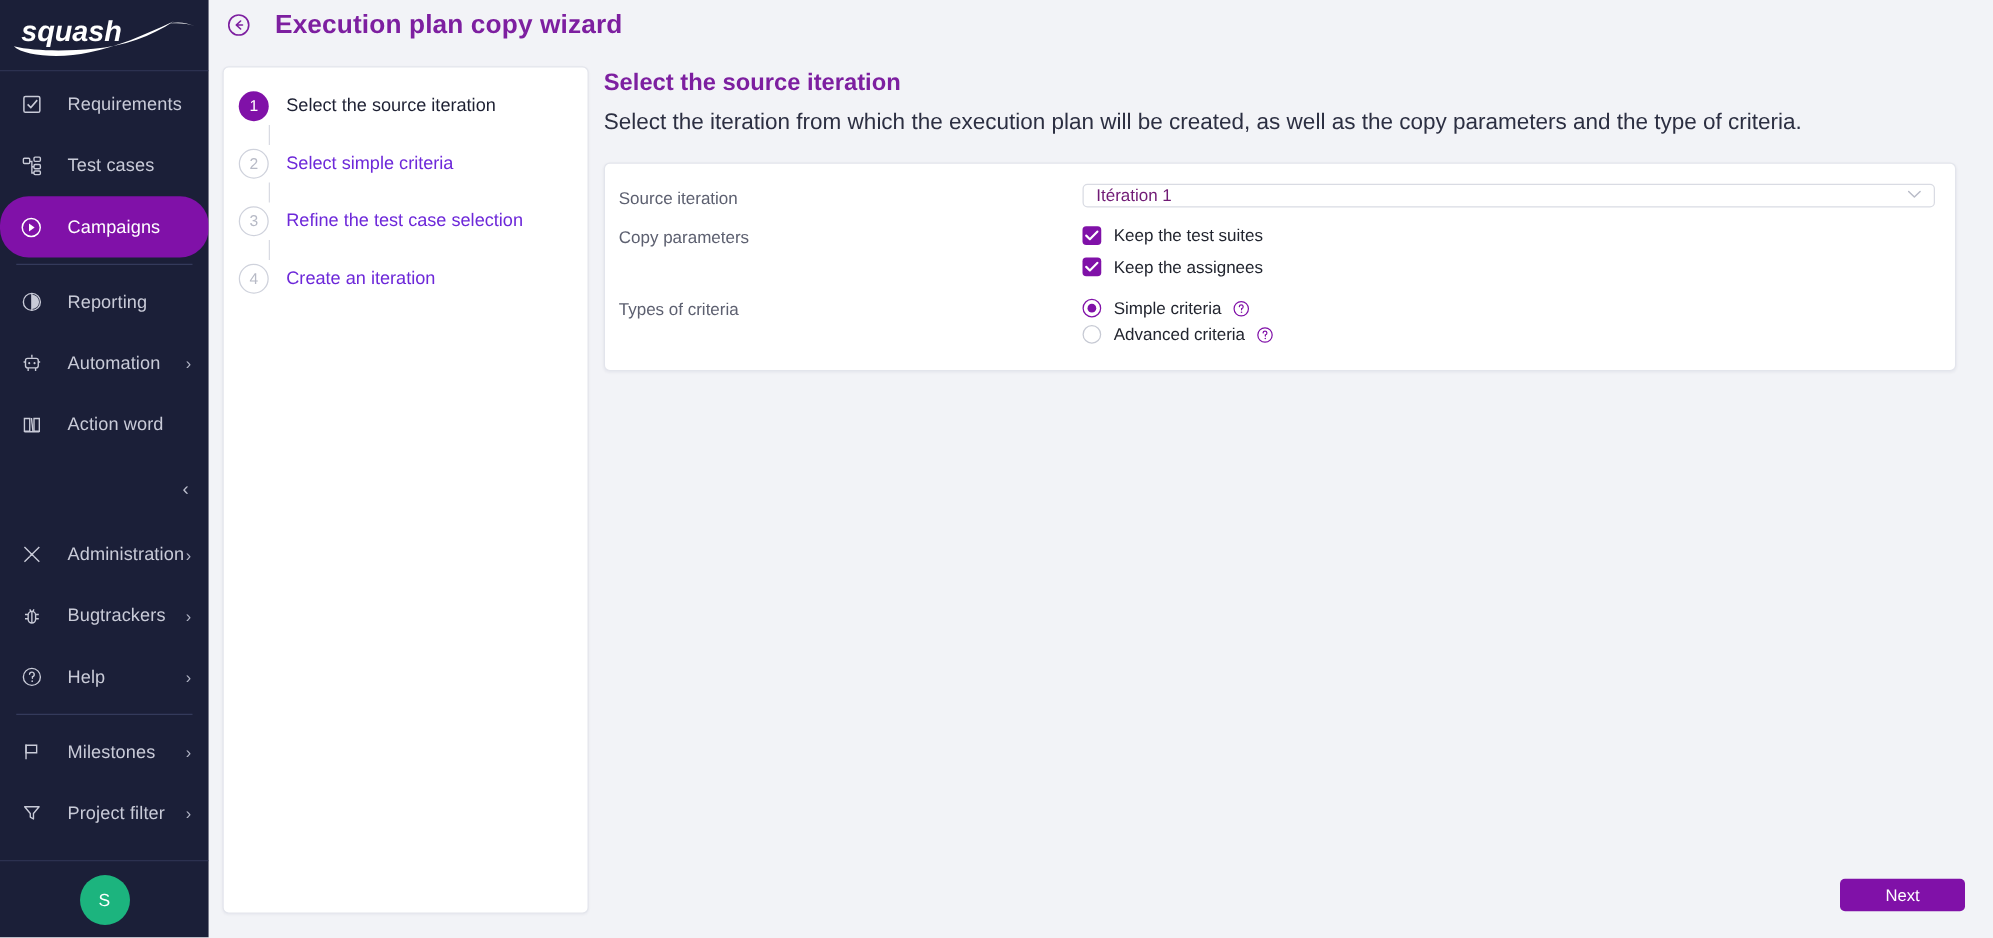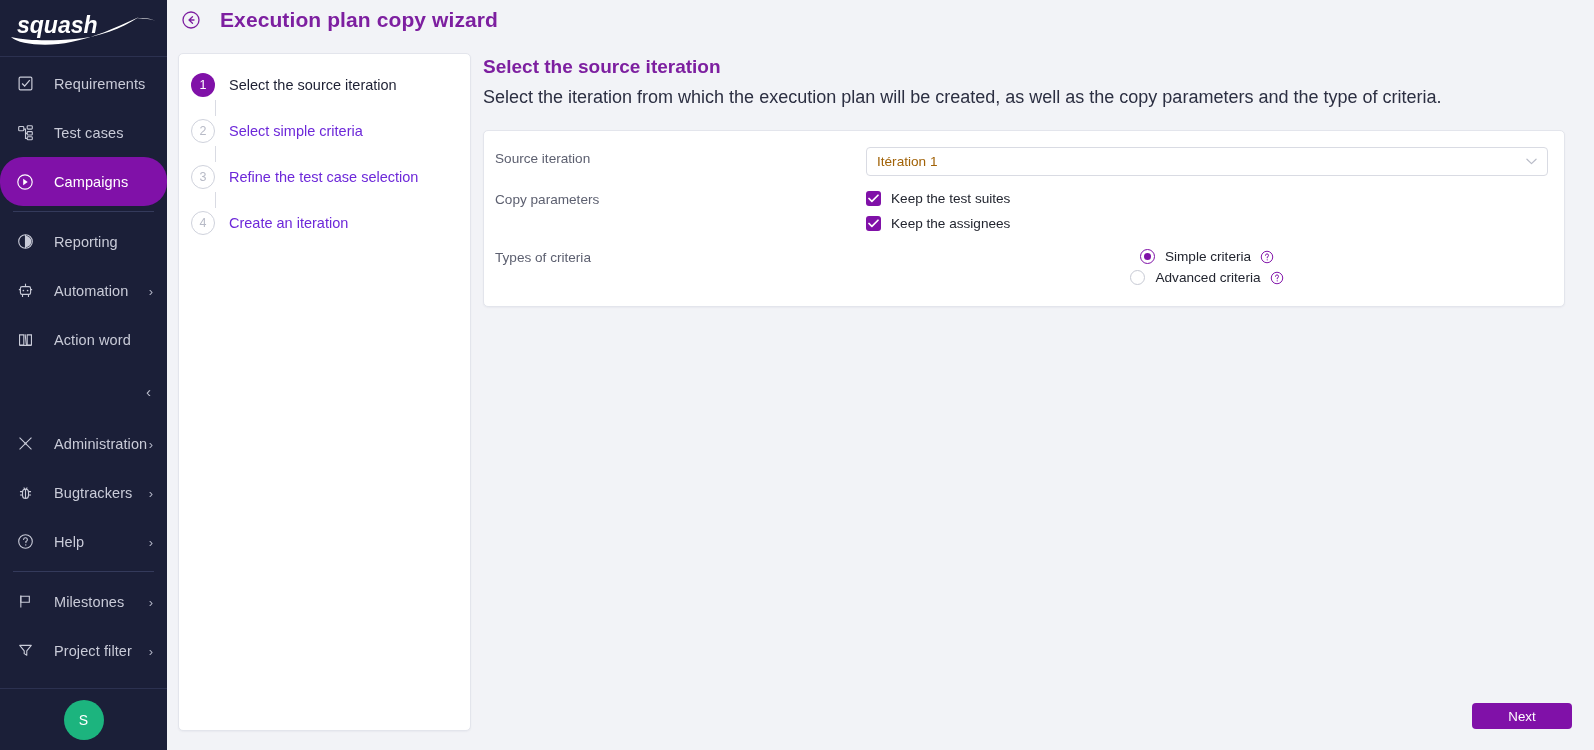--- a/index.html
+++ b/index.html
@@ -150,46 +150,46 @@
   .row { display: flex; align-items: flex-start; }
   .row + .row { margin-top: 12px; }
   .row-label {
     width: 371px; flex: 0 0 371px;
     color: #5d6070; font-size: 13.6px;
     padding-top: 4px; padding-left: 0;
   }
   .row-field { flex: 1 1 auto; }
 
   .select {
-    height: 29px; width: 100%;
+    height: 19px; width: 100%;
     border: 1px solid #d9dbe3; border-radius: 4px;
     background: #fff;
     display: flex; align-items: center;
     padding: 0 10px 0 10px;
-    font-size: 13.6px; color: #a16207;
+    font-size: 13.6px; color: #701a75;
     cursor: pointer;
     position: relative;
   }
   .select .chev {
     position: absolute; right: 10px; top: 50%; transform: translateY(-50%);
     color: #b9bcc8; font-size: 11px; line-height: 1;
   }
 
   .check-line { display: flex; align-items: center; height: 21px; }
   .check-line + .check-line { margin-top: 4px; }
   .cbox {
     width: 15px; height: 15px; border-radius: 3px;
     background: #8011a8;
     display:flex; align-items:center; justify-content:center;
     flex: 0 0 15px; cursor: pointer;
   }
   .cbox svg { display:block; }
   .check-label { margin-left: 10px; font-size: 13.6px; color: #22252f; }
 
-  .radio-line { display: flex; align-items: center; height: 21px; justify-content: center; }
+  .radio-line { display: flex; align-items: center; height: 21px; }
   .radio {
     width: 15px; height: 15px; border-radius: 50%;
     border: 1.4px solid #c7cad4; background: #fff;
     display:flex; align-items:center; justify-content:center;
     flex: 0 0 15px; cursor: pointer;
   }
   .radio.sel { border-color: #8011a8; }
   .radio.sel .dot { width: 7px; height: 7px; border-radius: 50%; background: #8011a8; }
   .radio-label { margin-left: 10px; font-size: 13.6px; color: #22252f; }
   .help-icon {

